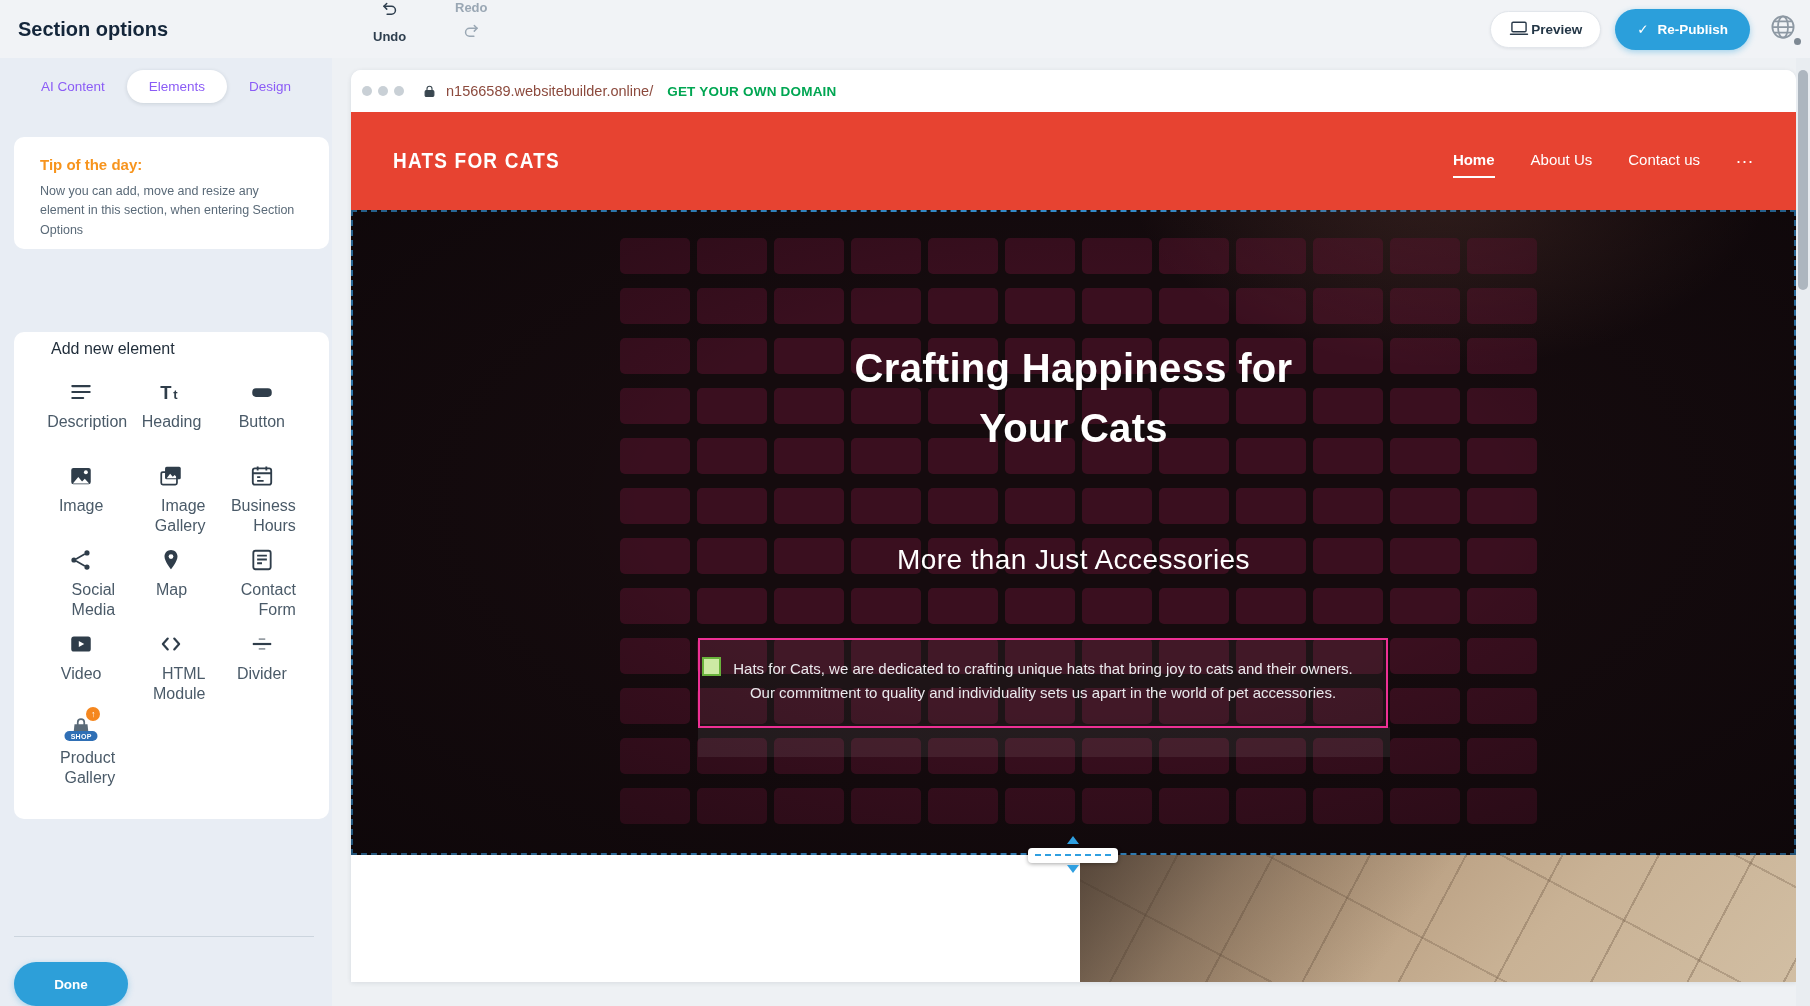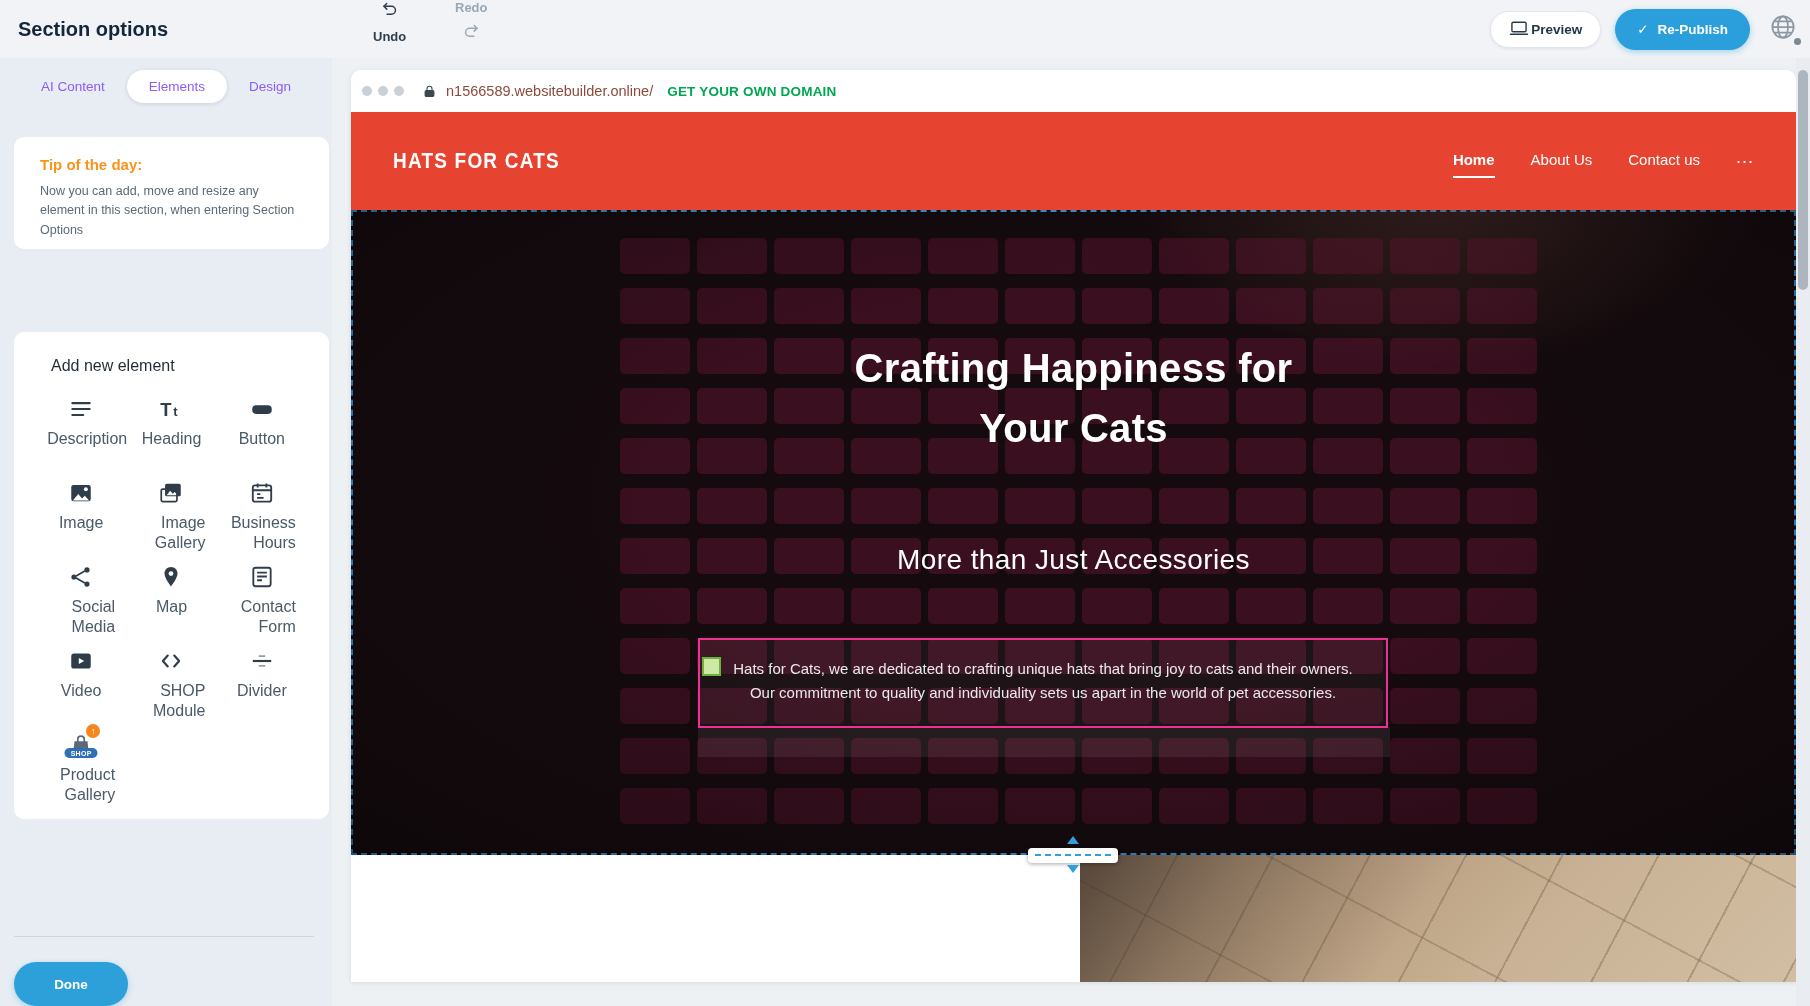--- a/index.html
+++ b/index.html
@@ -38,21 +38,21 @@
 
   .mobile-row { position:absolute; left:14px; top:207px; display:flex; align-items:center; gap:20px; }
   .btn-mobile { width:183px; height:54px; border-radius:28px; background:linear-gradient(180deg,#33a6de,#2795d2);
                 display:flex; align-items:center; justify-content:center; gap:12px; color:#fff; font-size:13px;
                 font-weight:bold; cursor:pointer; box-shadow:0 2px 6px rgba(43,159,219,.35); }
   .btn-mobile svg { width:17px; height:26px; }
   .info-ic { width:20px; height:20px; cursor:pointer; }
   .info-ic svg { width:20px; height:20px; }
 
   .add-card { position:absolute; left:14px; top:274px; width:315px; height:487px; background:#fff; border-radius:10px; }
-  .add-title { padding:25px 0 0 37px; font-size:16px; color:#1f2c39; font-weight:500; }
+  .add-title { padding:8px 0 0 37px; font-size:16px; color:#1f2c39; font-weight:500; }
   .el-grid { margin-top:13px; padding:0 22px; display:grid; grid-template-columns:repeat(3,1fr); row-gap:8px; }
   .el-item { height:76px; display:flex; flex-direction:column; align-items:center; justify-content:flex-start; padding-top:8px; cursor:pointer; border-radius:8px; }
   .el-icon { position:relative; width:26px; height:26px; display:flex; align-items:center; justify-content:center; }
   .el-icon svg { width:26px; height:26px; }
   .el-label { margin-top:7px; font-size:16px; color:#4a5a68; text-align:right; max-width:68px; line-height:1.25; }
   .shop-dot { position:absolute; top:-8px; right:-6px; width:14px; height:14px; border-radius:50%; background:#f5871f;
               color:#fff; font-size:9px; line-height:14px; text-align:center; font-weight:bold; }
   .shop-pill { position:absolute; bottom:0px; left:50%; transform:translateX(-50%); background:#2f6fb5; color:#fff;
                font-size:7px; font-weight:bold; padding:1.5px 6px; border-radius:8px; letter-spacing:.3px; }
 
@@ -277,21 +277,21 @@
             </svg>
           </span>
           <span class="el-label">Video</span>
         </div>
         <div class="el-item">
           <span class="el-icon">
             <svg viewBox="0 0 24 24" fill="none" stroke="#2f3d4a" stroke-width="2" stroke-linecap="round" stroke-linejoin="round">
               <path d="M9 7l-4.5 5L9 17M15 7l4.5 5L15 17"></path>
             </svg>
           </span>
-          <span class="el-label">SHOP Module</span>
+          <span class="el-label">HTML Module</span>
         </div>
         <div class="el-item">
           <span class="el-icon">
             <svg viewBox="0 0 24 24" stroke="#2f3d4a">
               <path d="M3.5 12h17" stroke-width="2"></path>
               <path d="M9 7.5h6M9 16.5h6" stroke-width="1.5" opacity="0.5"></path>
             </svg>
           </span>
           <span class="el-label">Divider</span>
         </div>

